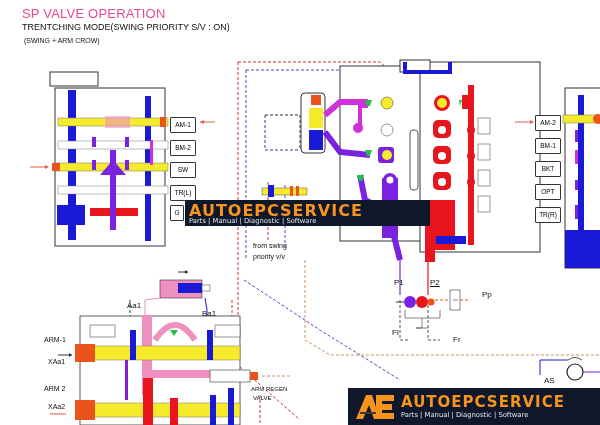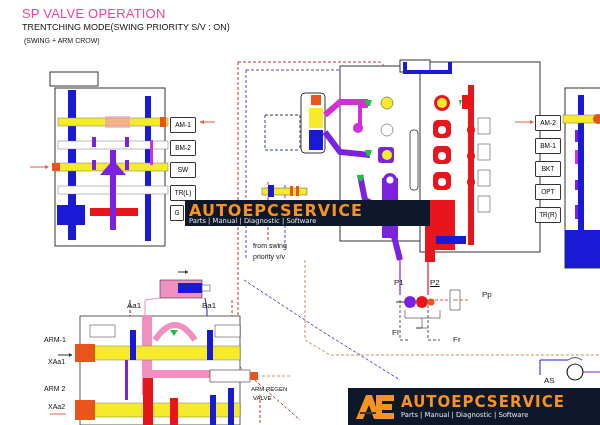--- a/index.html
+++ b/index.html
@@ -228,21 +228,21 @@
 <div class="abs lbl" style="left:253px;top:242px;">from swing</div>
 <div class="abs lbl" style="left:253px;top:253px;">priority v/v</div>
 
 <div class="abs lbl8" style="left:394px;top:278px;">P1</div>
 <div class="abs lbl8" style="left:430px;top:278px;text-decoration:underline;">P2</div>
 <div class="abs lbl8" style="left:482px;top:290px;">Pp</div>
 <div class="abs lbl8" style="left:392px;top:328px;">Fl</div>
 <div class="abs lbl8" style="left:453px;top:328px;margin-top:7px;">Fr</div>
 
 <div class="abs lbl8" style="left:127px;top:301px;">Aa1</div>
-<div class="abs lbl8" style="left:190px;top:301px;padding-left:12px;">Ba1</div>
+<div class="abs lbl8" style="left:190px;top:309px;padding-left:12px;">Ba1</div>
 <div class="abs lbl" style="left:44px;top:336px;">ARM-1</div>
 <div class="abs lbl" style="left:48px;top:358px;">XAa1</div>
 <div class="abs lbl" style="left:44px;top:385px;">ARM 2</div>
 <div class="abs lbl" style="left:48px;top:403px;">XAa2</div>
 <div class="abs lbl" style="left:251px;top:386px;font-size:6px;">ARM REGEN</div>
 <div class="abs lbl" style="left:253px;top:395px;font-size:6px;">VALVE</div>
 
 <div class="abs lbl8" style="left:544px;top:376px;">AS</div>
 
 <div class="abs banner" style="left:185px;top:200px;width:245px;height:26px;">

